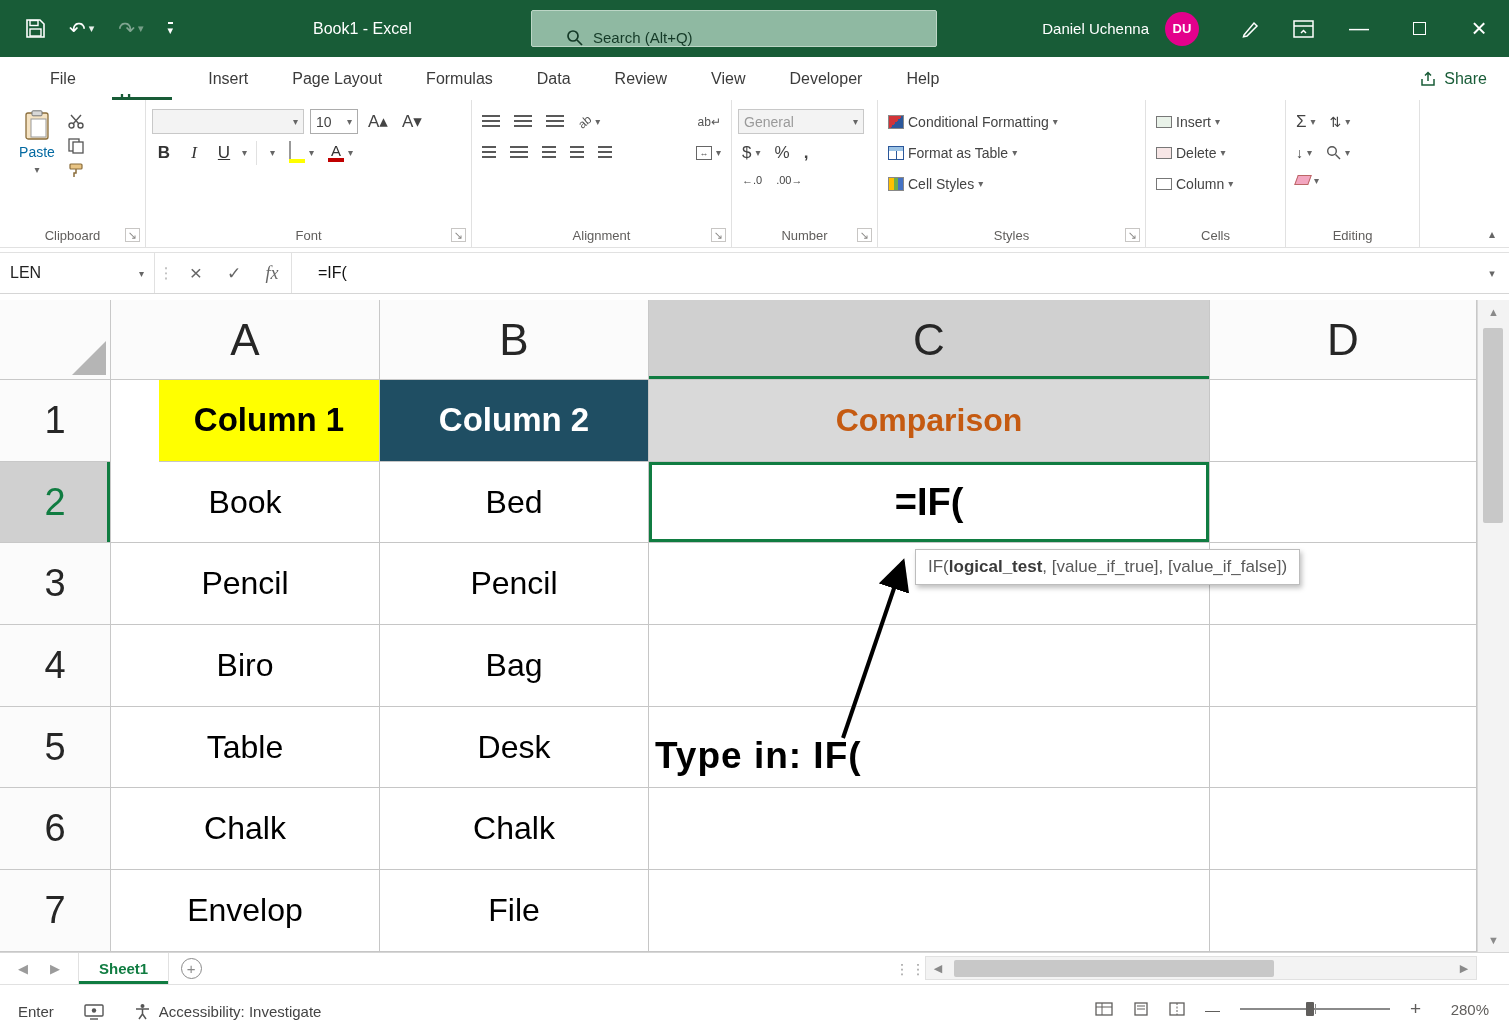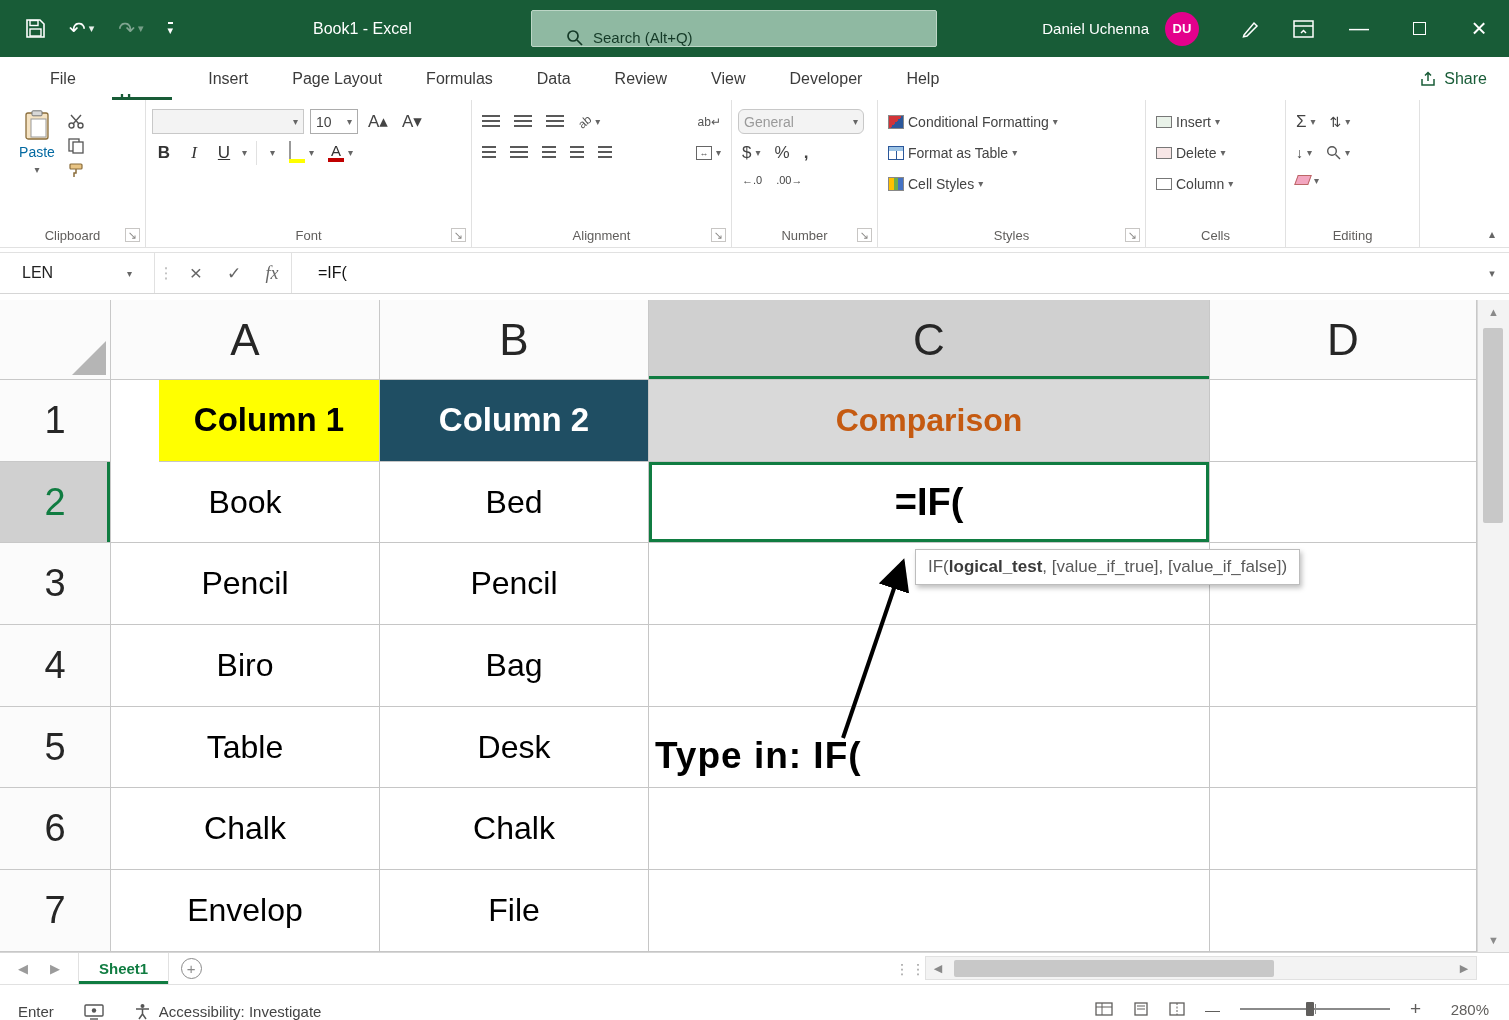--- a/index.html
+++ b/index.html
@@ -66,21 +66,21 @@
   .ribbon-collapse { position:absolute; right:14px; bottom:6px; color:#666; font-size:12px; }
 
   
   .paste-col { display:flex; flex-direction:column; align-items:center; justify-content:flex-start; width:62px; padding-top:4px; gap:4px; }
   .small-col { display:flex; flex-direction:column; gap:9px; padding-top:8px; }
   svg.ic { display:block; }
 
   
   .fbar { position:absolute; left:0; top:252px; width:1509px; height:42px; border-top:1px solid #E1E1E1; border-bottom:1px solid #D6D6D6;
           display:flex; align-items:stretch; background:#fff; }
-  .namebox { width:155px; display:flex; align-items:center; justify-content:space-between; padding:0 22px; font-size:16px; color:#222;
+  .namebox { width:155px; display:flex; align-items:center; justify-content:space-between; padding:0 10px; font-size:16px; color:#222;
              border-right:1px solid #E1E1E1; }
   .fb-dots { width:22px; display:flex; align-items:center; justify-content:center; color:#B5B5B5; font-size:15px; }
   .fb-btn { width:38px; display:flex; align-items:center; justify-content:center; font-size:17px; color:#666; }
   .fb-fx { font-family:"Liberation Serif", serif; font-style:italic; font-size:18px; }
   .fb-formula { flex:1; display:flex; align-items:center; padding-left:26px; font-size:16px; color:#111; border-left:1px solid #E1E1E1; }
   .fb-exp { width:34px; display:flex; align-items:center; justify-content:center; color:#666; font-size:11px; }
 
   
   .grid { position:absolute; left:0; top:300px; width:1477px; height:652px; display:grid;
           grid-template-columns:111px 269px 269px 561px 267px;
@@ -339,21 +339,21 @@
             <span class="box-ico" style="display:inline-flex;align-items:center;justify-content:center;font-size:9px;color:#555;">↔</span>
             <span class="chev">▾</span>
           </span>
       </div>
       <span class="rgroup-label">Alignment</span>
       <span class="launcher">↘</span>
     </div>
 
     <div class="rgroup" style="width:146px;">
       <div class="rrow">
-        <span class="combo dis" style="width:126px;border-radius:6px;">
+        <span class="combo dis" style="width:126px;">
             <span>General</span>
             <span class="chev">▾</span>
           </span>
       </div>
       <div class="rrow">
         <span class="rbtn bigfont">
             <span>$</span>
             <span class="chev">▾</span>
           </span>
         <span class="rbtn bigfont">%</span>

